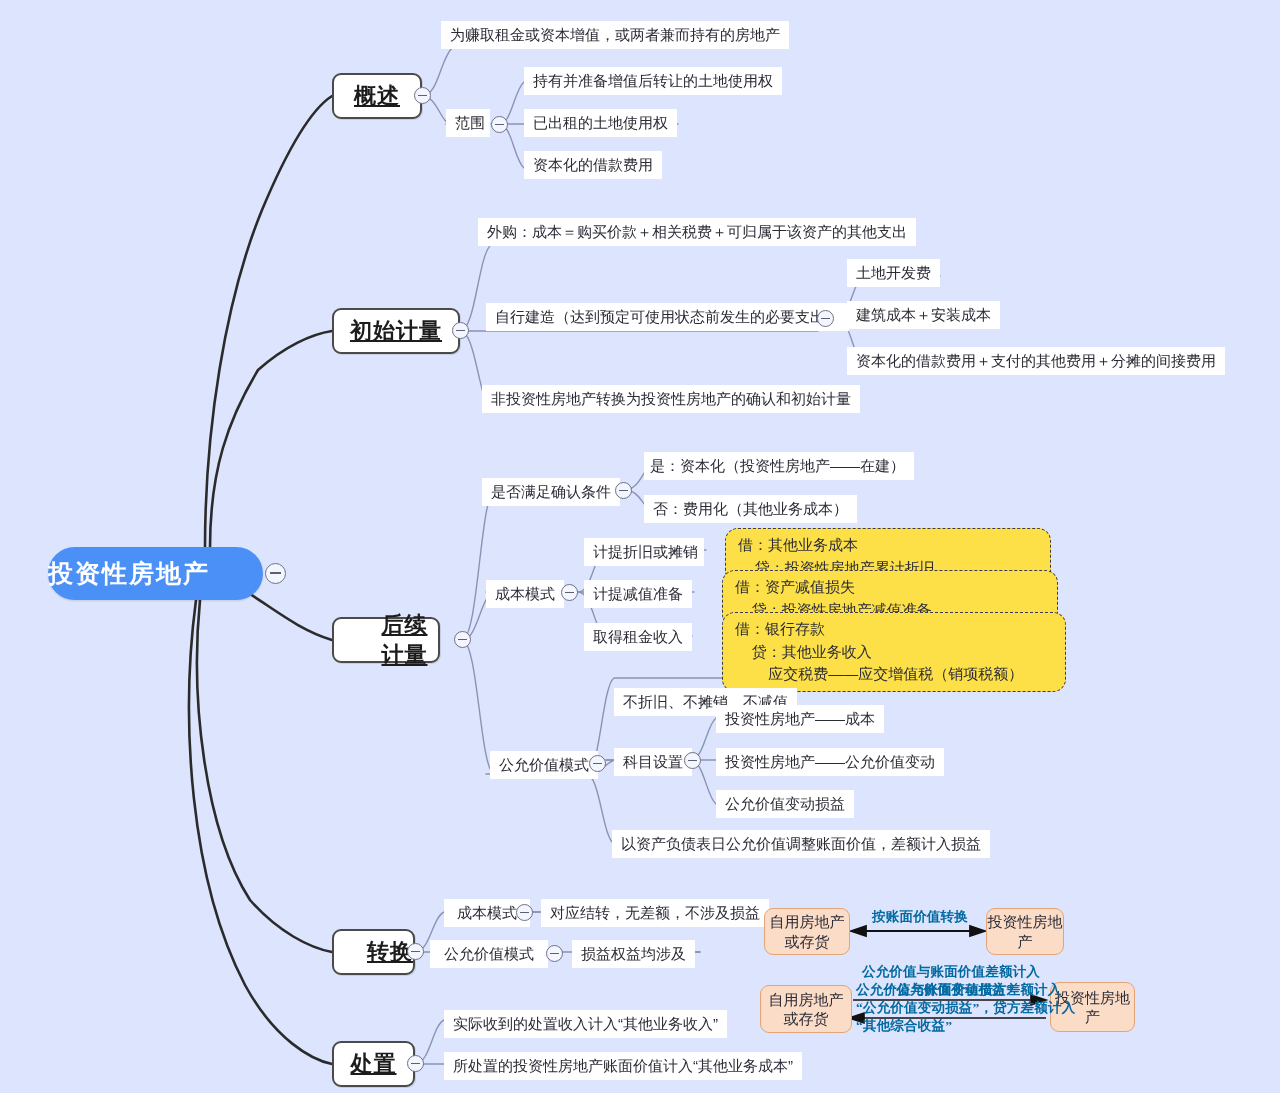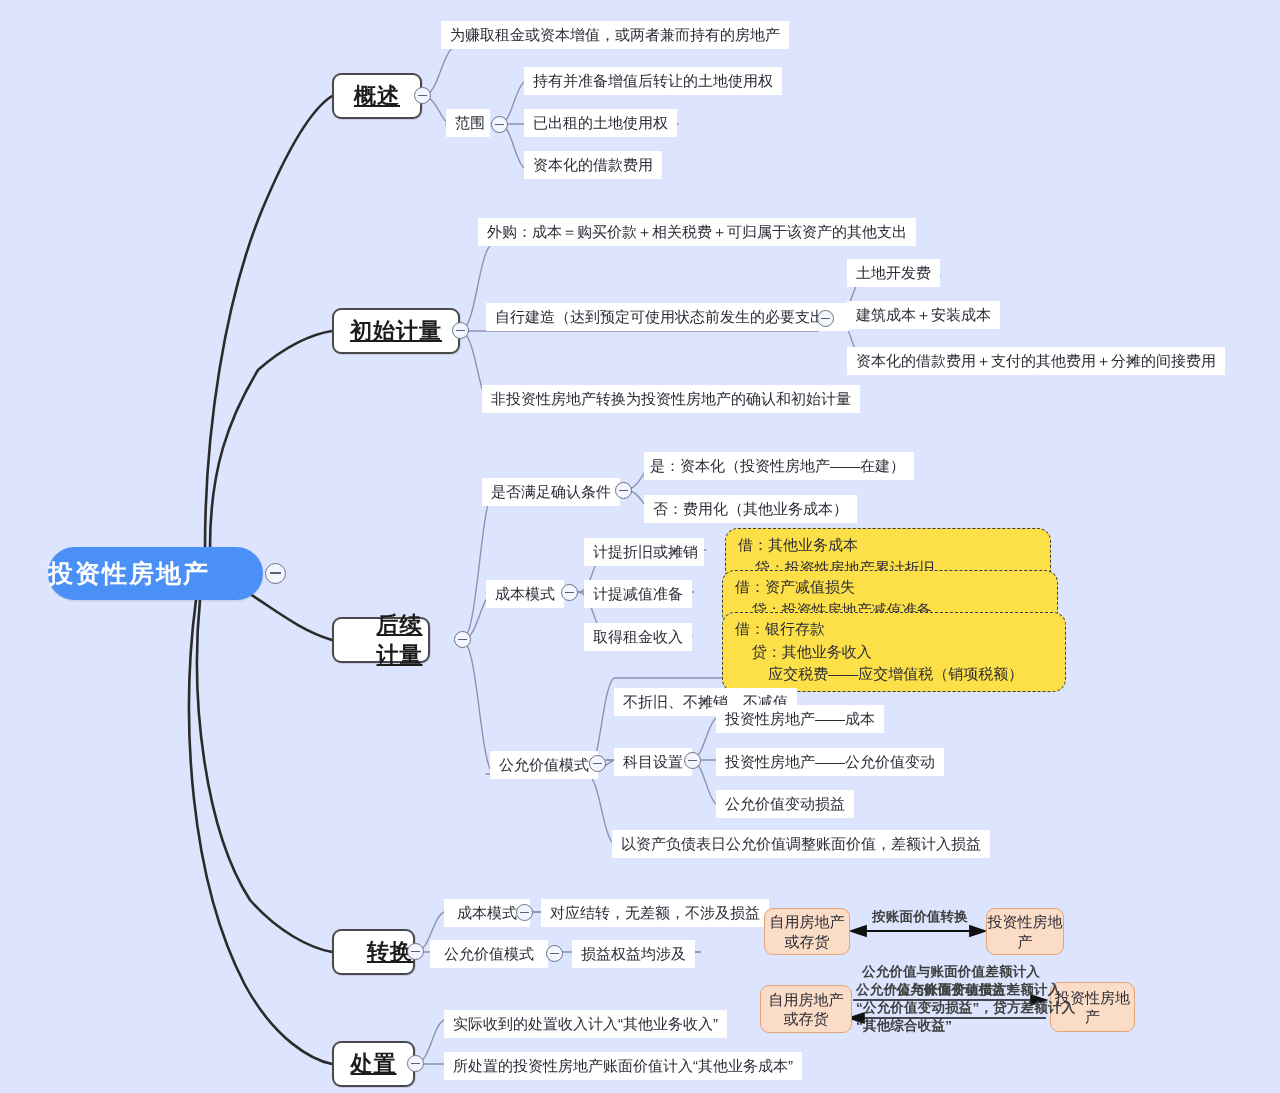--- a/index.html
+++ b/index.html
@@ -50,22 +50,22 @@
 
   
   .orange{
     background:#fbdcc6;border:1.4px solid #e3a477;border-radius:9px;
     color:#2b2b36;font-size:15px;line-height:1.28;text-align:center;
     justify-content:center;white-space:pre-line;
   }
 
   
   .annot{
-    position:absolute;font-size:13.5px;font-weight:bold;color:#404040;
-    line-height:1.32;white-space:pre-line;letter-spacing:.2px;
+    position:absolute;font-size:13.5px;font-weight:bold;color:#0369a1;
+    line-height:1.32;white-space:pre-line;letter-spacing:.2px;font-family:Liberation Serif, serif;
   }
   .annot.c{text-align:center;}
 
   
   .toggle{
     position:absolute;width:17px;height:17px;border-radius:50%;
     background:#f4f6ff;border:1.3px solid #6d7285;
     box-sizing:border-box;
   }
   .toggle::after{
@@ -208,21 +208,21 @@
     <span class="txt">建筑成本＋安装成本</span>
   </div>
   <div class="node leaf" style="left:847px;top:347px;">
     <span class="txt">资本化的借款费用＋支付的其他费用＋分摊的间接费用</span>
   </div>
 
   <div class="node leaf" style="left:482px;top:385px;">
     <span class="txt">非投资性房地产转换为投资性房地产的确认和初始计量</span>
   </div>
 
-  <div class="node branch" style="left:332px;top:617px;width:98px;height:46px;padding-left:37px;">
+  <div class="node branch" style="left:332px;top:617px;width:108px;height:46px;padding-left:37px;">
     <span class="txt" style="text-align:center;">后续计量</span>
   </div>
   <div class="toggle" style="left:454px;top:631px;"></div>
 
   <div class="node leaf" style="left:482px;top:478px;">
     <span class="txt">是否满足确认条件</span>
   </div>
   <div class="toggle" style="left:615px;top:482px;"></div>
   <div class="node leaf" style="left:644px;top:452px;padding-left:6px;">
     <span class="txt">是：资本化（投资性房地产——在建）</span>

